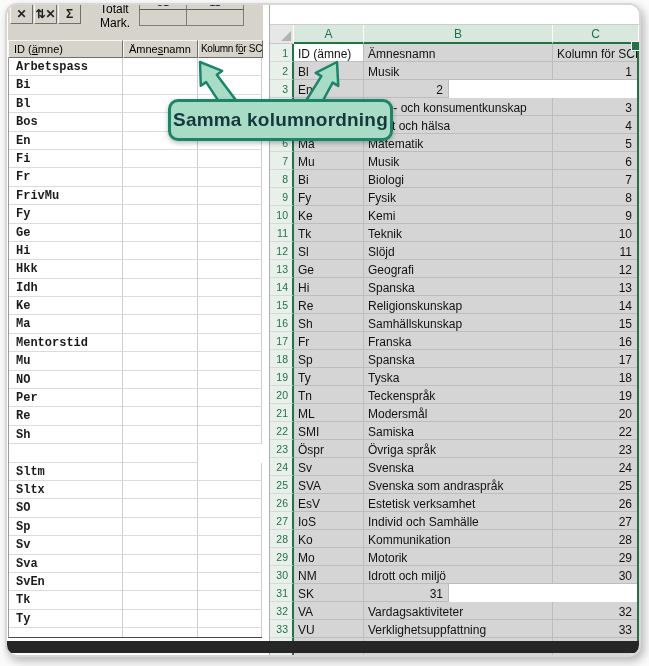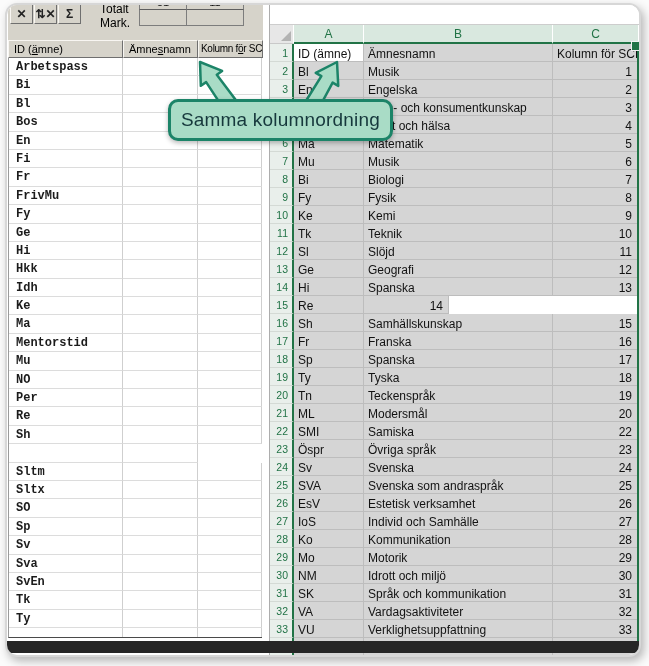--- a/index.html
+++ b/index.html
@@ -38,21 +38,21 @@
   .xc{box-sizing:border-box;background:#d5d5d5;border-right:1px solid #bdbdbd;border-bottom:1px solid #bdbdbd;font-size:12px;color:#121212;padding:2.5px 4px 0 4px;white-space:nowrap;overflow:hidden;}
   .xc.ca{width:70px;} .xc.cb{width:189px;} .xc.cc{width:85px;}
   .xc.right{text-align:right;padding-right:5px;}
   .xc.active{background:#ffffff;}
   .xsel-right{position:absolute;left:367px;top:37px;width:2px;height:601px;background:#217346;}
   .xfill-handle{position:absolute;left:361px;top:36px;width:8px;height:8px;background:#217346;border:1px solid #f2f2f2;box-sizing:content-box;}
 
   
   .arrows{position:absolute;left:120px;top:40px;width:260px;height:70px;z-index:20;pointer-events:none;}
   .callout{position:absolute;left:161px;top:94px;width:225px;height:42px;box-sizing:border-box;background:#a9dcc6;border:3px solid #1c8468;border-radius:10px;z-index:25;display:flex;align-items:center;justify-content:center;box-shadow:0 2px 5px rgba(0,0,0,.28);}
-  .callout span{font-size:19px;color:#16383c;letter-spacing:.2px;}
+  .callout span{font-size:19px;color:#16383c;letter-spacing:.2px;font-weight:bold;}
 
   .darkbar{position:absolute;left:0;top:636px;width:632px;height:12px;background:#262626;z-index:30;}
 </style>
 </head>
 <body>
 
 <div class="page">
   <div class="frame">
 
     <div class="leftapp">
@@ -260,21 +260,20 @@
           </div>
           <div class="xrow">
             <div class="xnum">2</div>
             <div class="xc ca">Bl</div>
             <div class="xc cb">Musik</div>
             <div class="xc cc right">1</div>
           </div>
           <div class="xrow">
             <div class="xnum">3</div>
             <div class="xc ca">En</div>
-            <div class="xc cb">Engelska</div>
             <div class="xc cc right">2</div>
           </div>
           <div class="xrow">
             <div class="xnum">4</div>
             <div class="xc ca">Hkk</div>
             <div class="xc cb">Hem- och konsumentkunskap</div>
             <div class="xc cc right">3</div>
           </div>
           <div class="xrow">
             <div class="xnum">5</div>
@@ -332,20 +331,21 @@
           </div>
           <div class="xrow">
             <div class="xnum">14</div>
             <div class="xc ca">Hi</div>
             <div class="xc cb">Spanska</div>
             <div class="xc cc right">13</div>
           </div>
           <div class="xrow">
             <div class="xnum">15</div>
             <div class="xc ca">Re</div>
+            <div class="xc cb">Religionskunskap</div>
             <div class="xc cc right">14</div>
           </div>
           <div class="xrow">
             <div class="xnum">16</div>
             <div class="xc ca">Sh</div>
             <div class="xc cb">Samhällskunskap</div>
             <div class="xc cc right">15</div>
           </div>
           <div class="xrow">
             <div class="xnum">17</div>
@@ -427,21 +427,20 @@
           </div>
           <div class="xrow">
             <div class="xnum">30</div>
             <div class="xc ca">NM</div>
             <div class="xc cb">Idrott och miljö</div>
             <div class="xc cc right">30</div>
           </div>
           <div class="xrow">
             <div class="xnum">31</div>
             <div class="xc ca">SK</div>
-            <div class="xc cb">Språk och kommunikation</div>
             <div class="xc cc right">31</div>
           </div>
           <div class="xrow">
             <div class="xnum">32</div>
             <div class="xc ca">VA</div>
             <div class="xc cb">Vardagsaktiviteter</div>
             <div class="xc cc right">32</div>
           </div>
           <div class="xrow">
             <div class="xnum">33</div>

